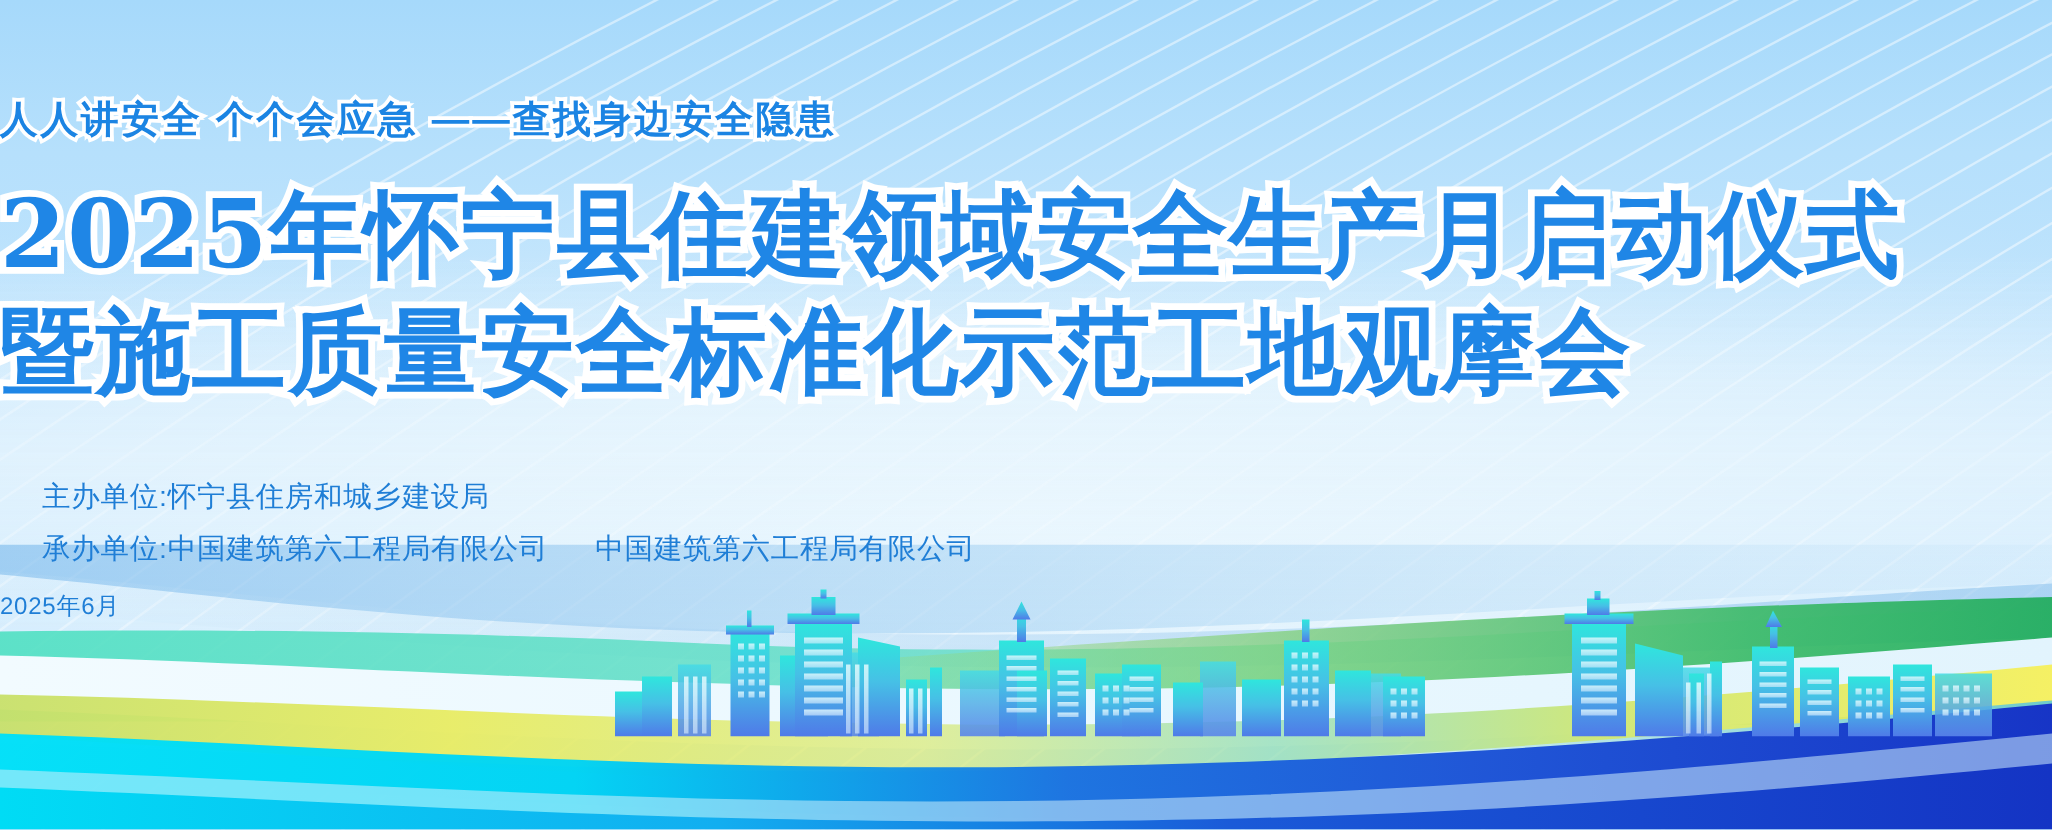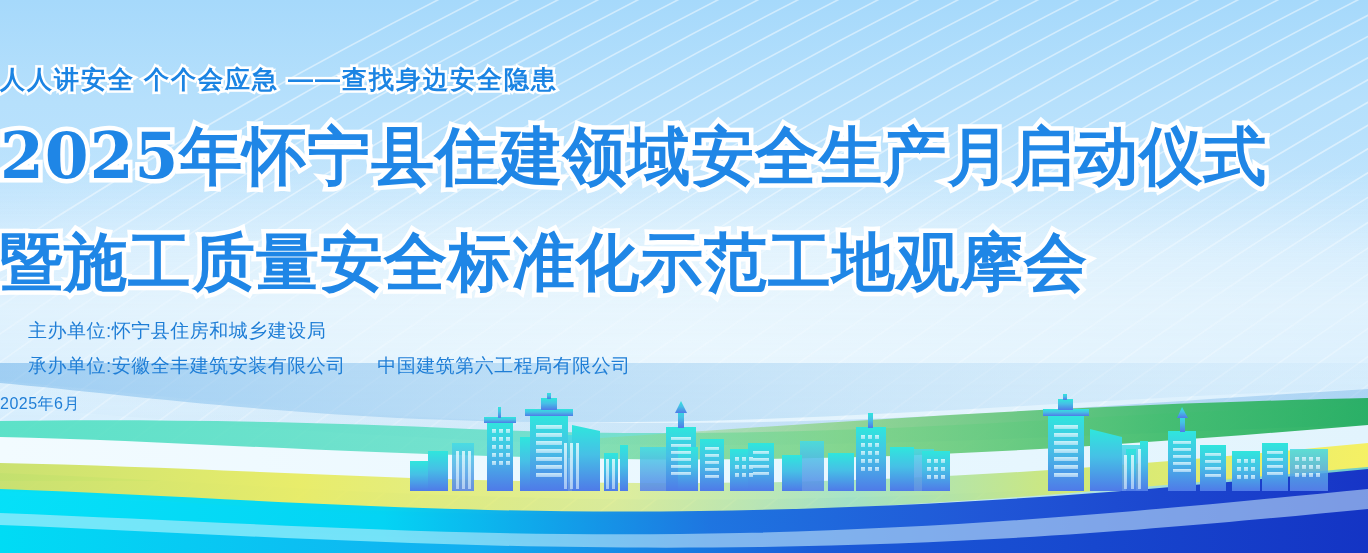--- a/index.html
+++ b/index.html
@@ -46,21 +46,21 @@
   .title{
     position:absolute;left:0;width:100%;
     font-family:"DejaVu Serif","Liberation Serif",serif;
     font-weight:bold;
     color:#1f86e6;
     -webkit-text-stroke:9px #ffffff;
     paint-order:stroke fill;
     white-space:nowrap;
   }
   .title-1{top:114px;font-size:63px;letter-spacing:1px;}
-  .title-2{top:192px;font-size:63px;letter-spacing:1px;margin-top:28px;}
+  .title-2{top:192px;font-size:63px;letter-spacing:1px;}
 
   .org{
     position:absolute;left:0;width:100%;
     font-size:19px;font-weight:normal;color:#1f7ed6;letter-spacing:.5px;margin-left:28px;
   }
   .org-1{top:318px;}
   .org-2{top:353px;}
   .org-2 .sep{display:inline-block;width:20px;}
 
   .date{
@@ -449,20 +449,20 @@
       </g>
     </svg>
   </div>
 
   <div class="content">
     <div class="slogan">人人讲安全  个个会应急  ——查找身边安全隐患</div>
     <div class="title title-1">2025年怀宁县住建领域安全生产月启动仪式</div>
     <div class="title title-2">暨施工质量安全标准化示范工地观摩会</div>
     <div class="org org-1">主办单位:怀宁县住房和城乡建设局</div>
     <div class="org org-2">
-      <span>承办单位:安徽全丰建筑安装有限公司</span>
+      <span>承办单位:中国建筑第六工程局有限公司</span>
       <span class="sep"></span>
       <span>中国建筑第六工程局有限公司</span>
     </div>
     <div class="date">2025年6月</div>
   </div>
 
 </div>
 
 </body></html>

